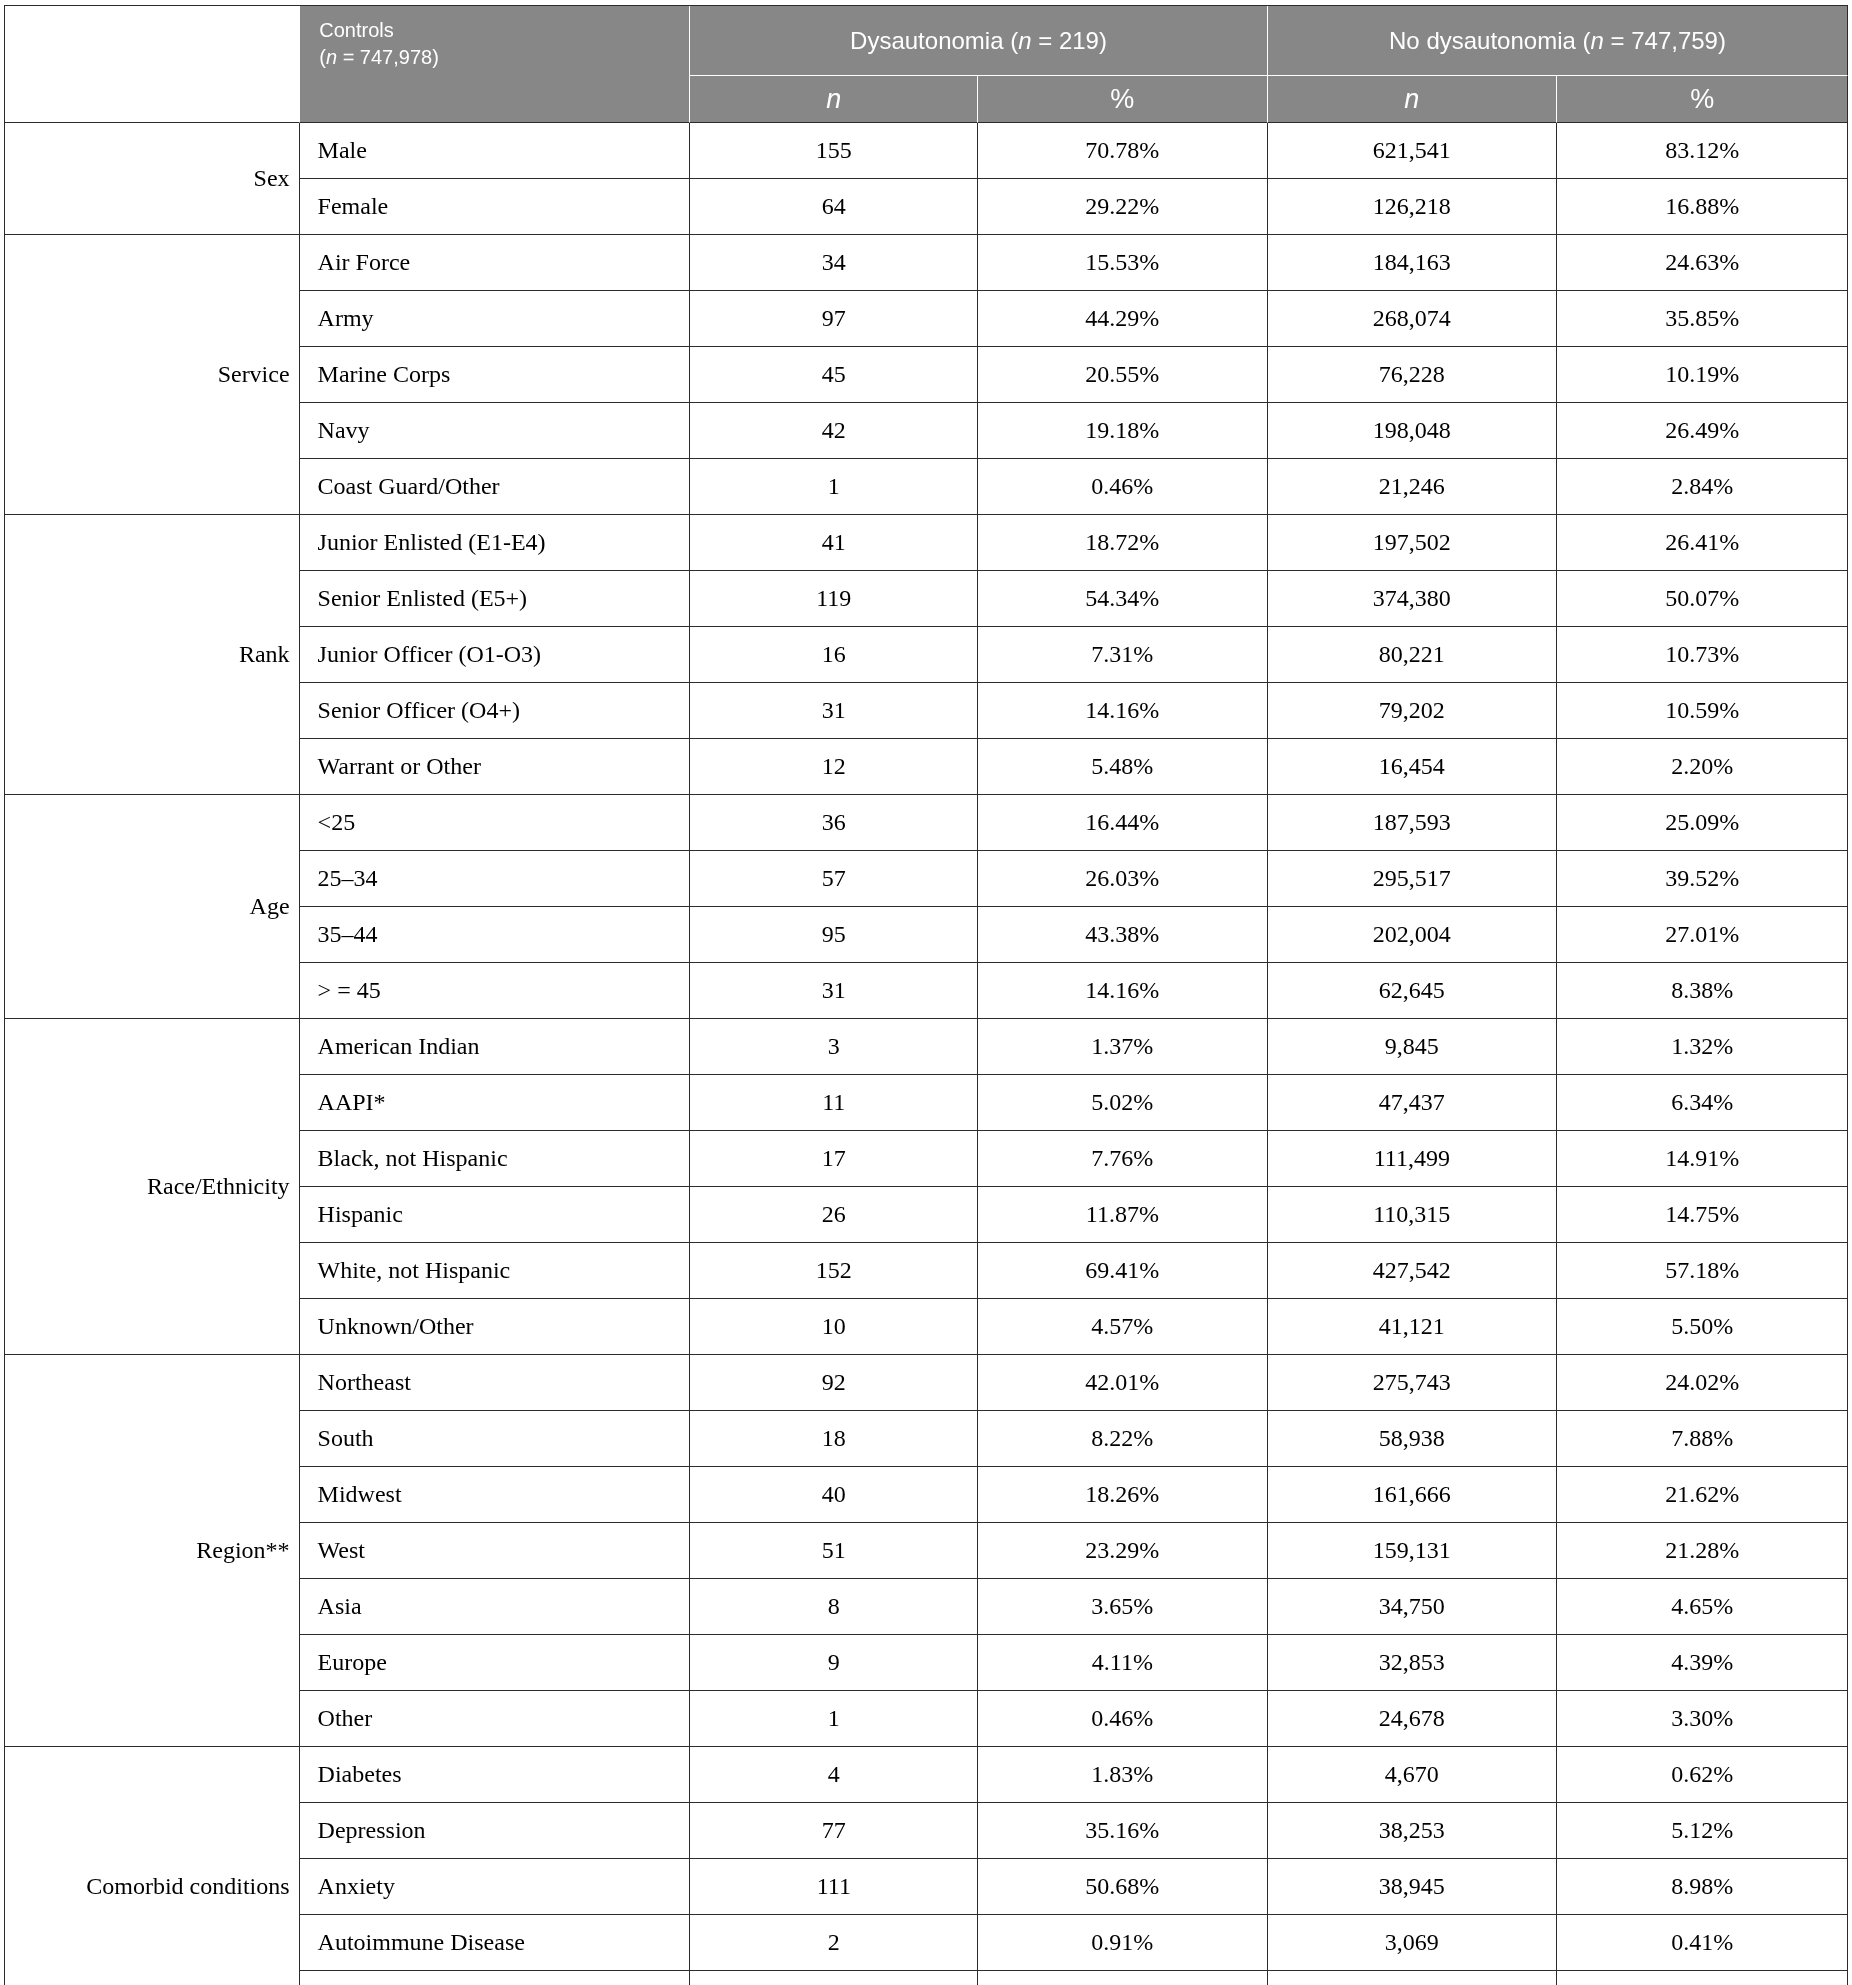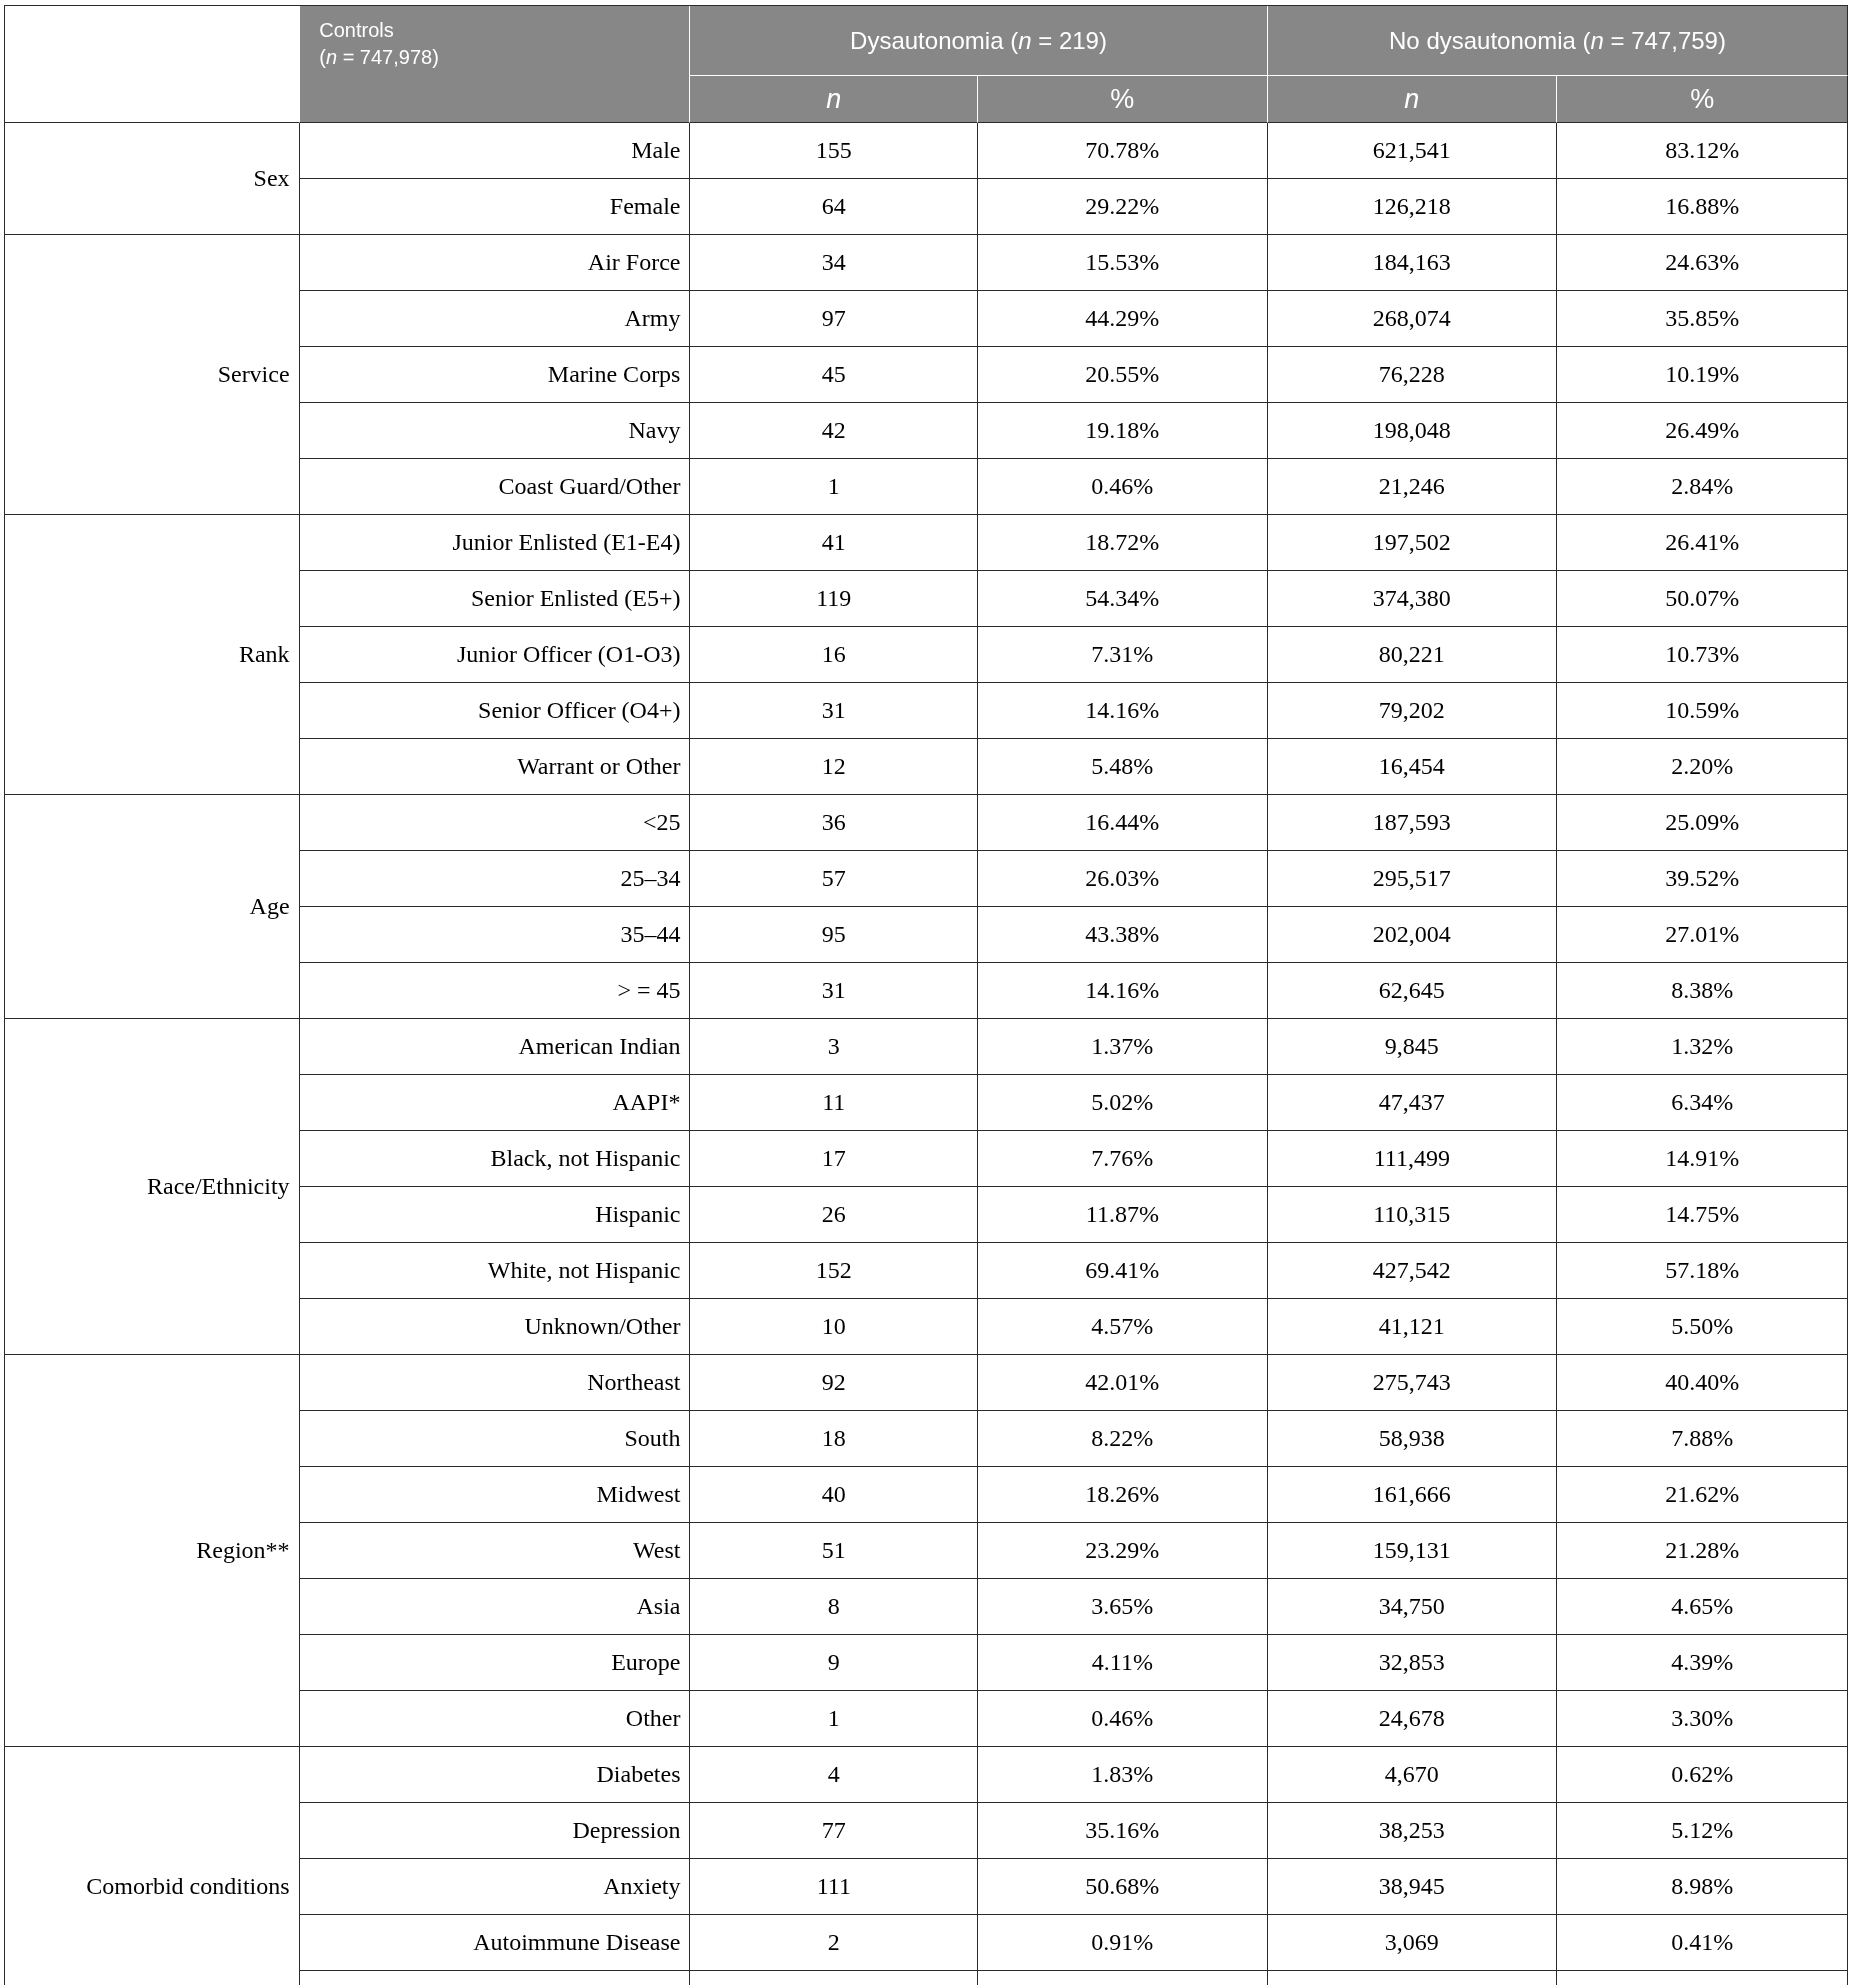--- a/index.html
+++ b/index.html
@@ -61,21 +61,21 @@
   th:last-child, td:last-child { border-right:0.9px solid #2b2b2b;margin-top:47px; }
 
   tbody td {
     border-right:0.9px solid #2b2b2b;
     border-bottom:0.9px solid #2b2b2b;
     font-size:24px;
     vertical-align:middle;
     background:#ffffff;
   }
   td.cat-cell   { text-align:right; padding:0 9px 0 16px; }
-  td.label-cell { text-align:right; padding:0 9px 0 18px; }
+  td.label-cell { text-align:left; padding:0 9px 0 18px; }
   td.val-cell   { text-align:center; padding:0 5.4px; }
 </style>
 </head>
 <body>
 
 <div class="page">
   <table>
     <colgroup>
       <col style="width:16.0%">
       <col style="width:21.2%">
@@ -264,21 +264,21 @@
           <td class="val-cell">4.57%</td>
           <td class="val-cell">41,121</td>
           <td class="val-cell">5.50%</td>
         </tr>
         <tr>
           <td class="cat-cell" rowspan="7">Region**</td>
           <td class="label-cell">Northeast</td>
           <td class="val-cell">92</td>
           <td class="val-cell">42.01%</td>
           <td class="val-cell">275,743</td>
-          <td class="val-cell">40.40%</td>
+          <td class="val-cell">24.02%</td>
         </tr>
         <tr>
           <td class="label-cell">South</td>
           <td class="val-cell">18</td>
           <td class="val-cell">8.22%</td>
           <td class="val-cell">58,938</td>
           <td class="val-cell">7.88%</td>
         </tr>
         <tr>
           <td class="label-cell">Midwest</td>

